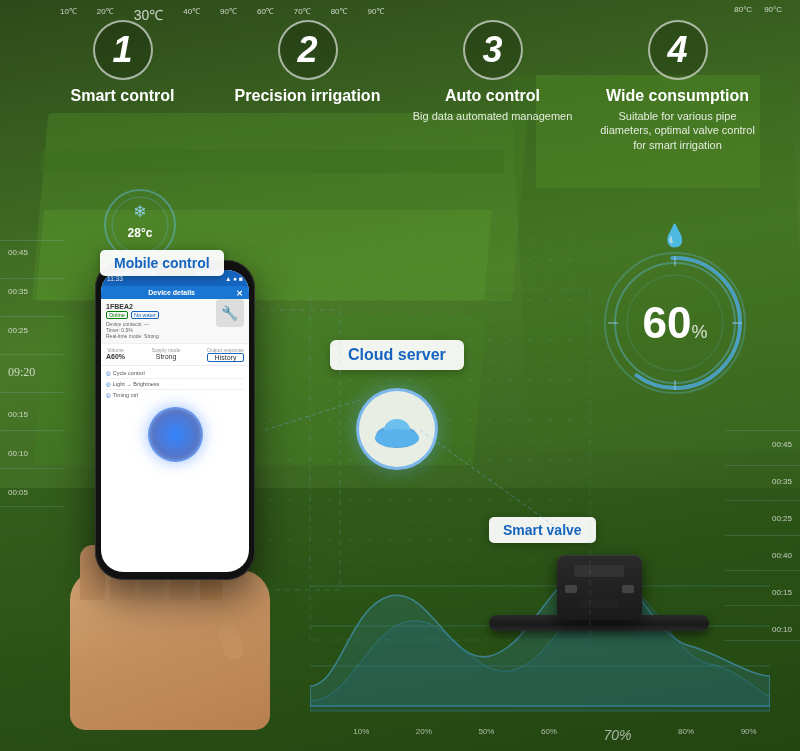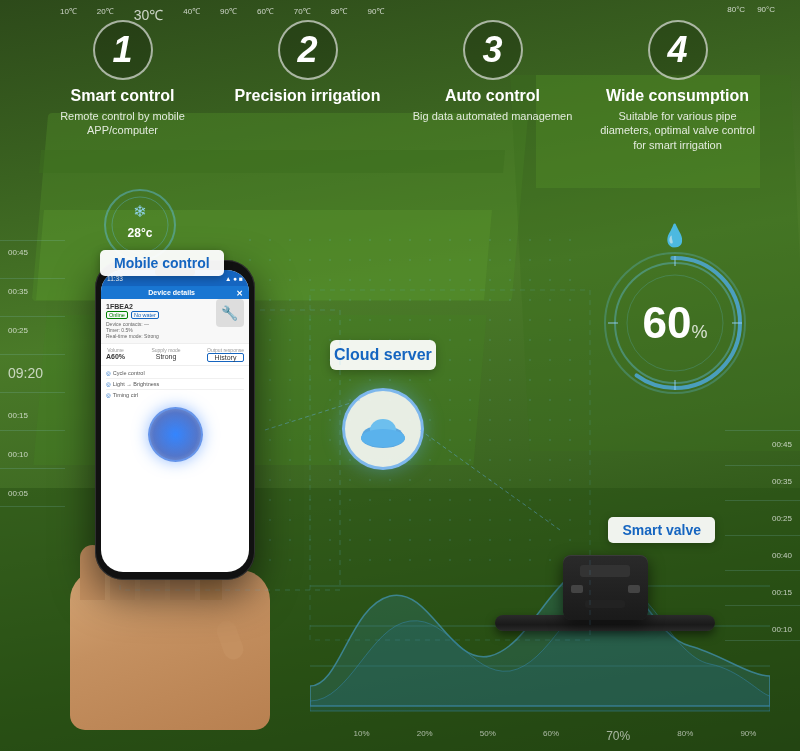--- a/index.html
+++ b/index.html
@@ -134,21 +134,20 @@
   <span style="font-size:8px;color:rgba(255,255,255,0.75);">90℃</span>
 </div>
 
 <div class="features-section">
 
   <div class="feature-item">
     <div class="feature-number num-1">
       <span>1</span>
     </div>
     <div class="feature-title">Smart control</div>
-    <div class="feature-desc">Remote control by mobile APP/computer</div>
   </div>
 
   <div class="feature-item">
     <div class="feature-number num-2">
       <span>2</span>
     </div>
     <div class="feature-title">Precision irrigation</div>
   </div>
 
   <div class="feature-item">
@@ -166,21 +165,21 @@
     <div class="feature-title">Wide consumption</div>
     <div class="feature-desc">Suitable for various pipe diameters, optimal valve control for smart irrigation</div>
   </div>
 
 </div>
 
 <div style="position:absolute;left:8px;top:248px;display:flex;flex-direction:column;gap:30px;">
   <span style="font-size:8px;color:rgba(255,255,255,0.7);">00:45</span>
   <span style="font-size:8px;color:rgba(255,255,255,0.7);">00:35</span>
   <span style="font-size:8px;color:rgba(255,255,255,0.7);">00:25</span>
-  <span style="font-size:14px;color:rgba(255,255,255,0.7);">09:20</span>
+  <span style="font-size:12px;color:rgba(255,255,255,0.7);font-family:Liberation Serif, serif;">09:20</span>
   <span style="font-size:8px;color:rgba(255,255,255,0.7);">00:15</span>
   <span style="font-size:8px;color:rgba(255,255,255,0.7);">00:10</span>
   <span style="font-size:8px;color:rgba(255,255,255,0.7);">00:05</span>
 </div>
 
 <div style="position:absolute;left:100px;top:185px;width:80px;height:80px;">
   <svg width="80" height="80">
     <circle cx="40" cy="40" r="35" fill="none" stroke="rgba(100,200,255,0.4)" stroke-width="2"></circle>
     <circle cx="40" cy="40" r="28" fill="none" stroke="rgba(100,200,255,0.3)" stroke-width="1"></circle>
 
@@ -276,21 +275,21 @@
       </div>
 
     </div>
   </div>
 
 </div>
 
 <div style="position:absolute;left:330px;top:340px;text-align:center;">
   
   <div style="background:rgba(255,255,255,0.93);color:#1565C0;font-size:16px;font-weight:bold;
-    padding:6px 4px;border-radius:6px;display:inline-block;
+    padding:6px 18px;border-radius:6px;display:inline-block;
     box-shadow:0 3px 10px rgba(0,0,0,0.25);margin-bottom:18px;">Cloud server</div>
 
   
   <div style="width:82px;height:82px;border-radius:50%;
     background:rgba(255,255,255,0.88);
     border:3px solid rgba(80,160,240,0.7);
     display:flex;align-items:center;justify-content:center;
     margin:0 auto;
     box-shadow:0 0 20px rgba(100,180,255,0.4);">
     <svg width="52" height="38" viewBox="0 0 52 38">
@@ -336,21 +335,21 @@
       <line x1="132" y1="75" x2="142" y2="75" stroke="rgba(150,210,255,0.6)" stroke-width="1.5"></line>
     </svg>
     
     
     <div style="position:absolute;top:50%;left:50%;transform:translate(-50%,-50%);text-align:center;">
       <span style="font-size:44px;font-weight:bold;color:white;line-height:1;">60</span><span style="font-size:18px;color:rgba(255,255,255,0.8);">%</span>
     </div>
   </div>
 </div>
 
-<div style="position:absolute;right:85px;bottom:120px;text-align:right;">
+<div style="position:absolute;right:91px;bottom:120px;text-align:left;">
   
   <div style="background:rgba(255,255,255,0.93);color:#1565C0;font-size:14px;font-weight:bold;
     padding:5px 14px;border-radius:5px;display:inline-block;
     box-shadow:0 2px 8px rgba(0,0,0,0.25);margin-bottom:12px;">Smart valve</div>
 
   
   <div style="position:relative;">
 
     <div style="width:85px;height:65px;background:linear-gradient(180deg,#2a2a2a 0%,#1a1a1a 100%);
       border-radius:8px;margin:0 auto;
@@ -376,21 +375,21 @@
   <span style="font-size:8px;color:rgba(255,255,255,0.7);">00:40</span>
   <span style="font-size:8px;color:rgba(255,255,255,0.7);">00:15</span>
   <span style="font-size:8px;color:rgba(255,255,255,0.7);">00:10</span>
 </div>
 
 <div style="position:absolute;bottom:8px;left:330px;right:20px;display:flex;justify-content:space-around;">
   <span style="font-size:8px;color:rgba(255,255,255,0.6);">10%</span>
   <span style="font-size:8px;color:rgba(255,255,255,0.6);">20%</span>
   <span style="font-size:8px;color:rgba(255,255,255,0.6);">50%</span>
   <span style="font-size:8px;color:rgba(255,255,255,0.6);">60%</span>
-  <span style="font-size:12px;color:rgba(255,255,255,0.6);">70%</span>
+  <span style="font-size:14px;color:rgba(255,255,255,0.6);font-style:italic;">70%</span>
   <span style="font-size:8px;color:rgba(255,255,255,0.6);">80%</span>
   <span style="font-size:8px;color:rgba(255,255,255,0.6);">90%</span>
 </div>
 
-<div style="position:absolute;top:5px;right:25px;display:flex;gap:12px;">
+<div style="position:absolute;top:5px;right:18px;display:flex;gap:12px;">
   <span style="font-size:8px;color:rgba(255,255,255,0.75);">80°C</span>
   <span style="font-size:8px;color:rgba(255,255,255,0.75);">90°C</span>
 </div>
 
 </body></html>

